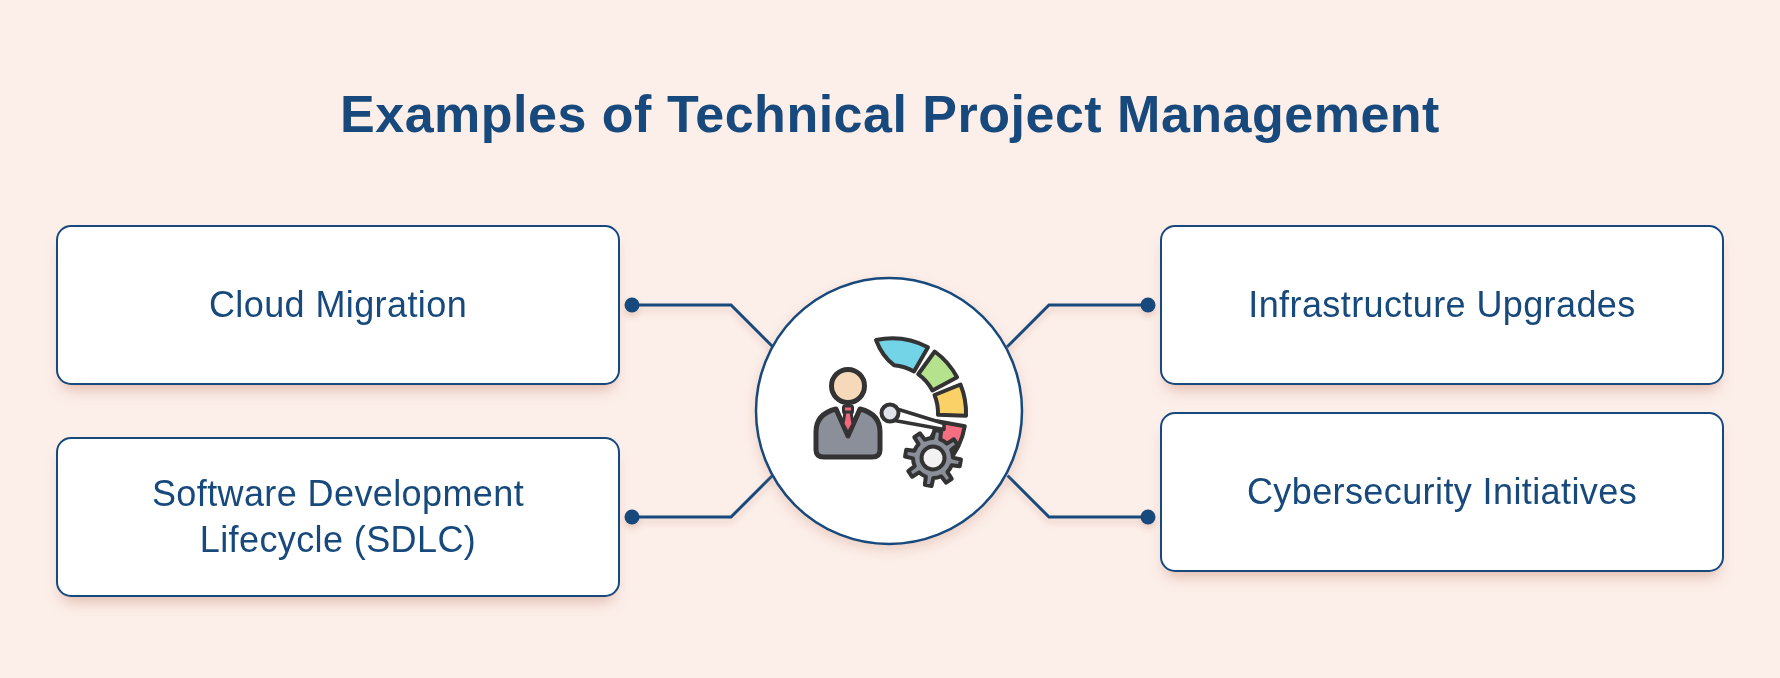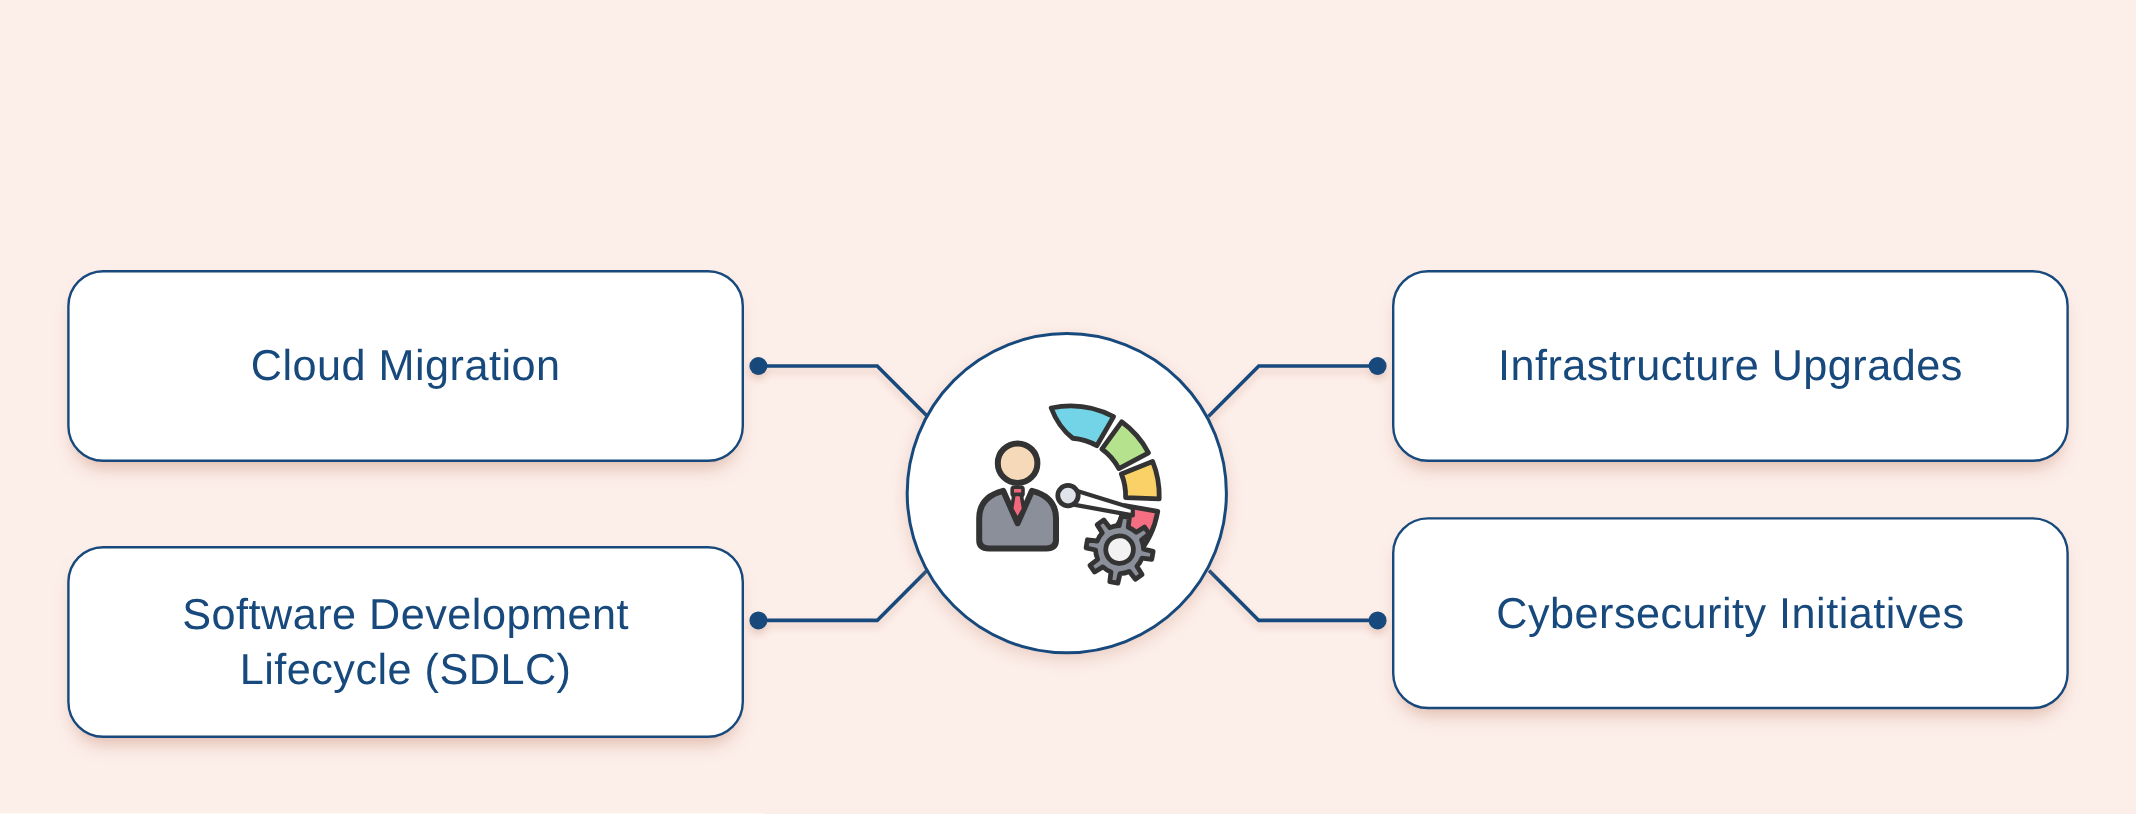--- a/index.html
+++ b/index.html
@@ -39,47 +39,48 @@
   }
   .hub-group {
     filter: drop-shadow(0px 5px 6px rgba(198, 141, 118, 0.30));
   }
   .node {
     position: absolute;
     width: 564px;
     height: 160px;
     background: #FFFFFF;
     border: 2.5px solid #17497C;
-    border-radius: 30px;
+    border-radius: 15px;
     box-sizing: border-box;
     display: flex;
     align-items: center;
     justify-content: center;
     box-shadow: 0 10px 14px -6px rgba(198, 141, 118, 0.55);
   }
   .node-top-left     { left: 56px;   top: 225px; }
-  .node-bottom-left  { left: 56px;   top: 455px; }
+  .node-bottom-left  { left: 56px;   top: 437px; }
   .node-top-right    { left: 1160px; top: 225px; align-items: center; }
-  .node-bottom-right { left: 1160px; top: 431px; }
+  .node-bottom-right { left: 1160px; top: 412px; }
   .node-label {
     display: block;
     max-width: 480px;
     text-align: center;
     font-size: 36px;
     font-weight: 500;
     letter-spacing: 0.4px;
     line-height: 1.28;
     color: #17497C;
   }
 </style>
 </head>
 <body>
 
 <div class="canvas">
 
+  <h1 class="title">Examples of Technical Project Management</h1>
 
   <svg class="connector-layer" viewBox="0 0 1780 678">
 
     <g class="lines-group" stroke="#17497C" stroke-width="3" fill="none">
       <polyline points="632,305 731,305 773,347"></polyline>
       <polyline points="1148,305 1049,305 1007,347"></polyline>
       <polyline points="632,517 731,517 772.5,475.5"></polyline>
       <polyline points="1148,517 1049,517 1007.5,475.5"></polyline>
       <circle cx="632" cy="305" r="7.5" fill="#17497C" stroke="none"></circle>
       <circle cx="1148" cy="305" r="7.5" fill="#17497C" stroke="none"></circle>

